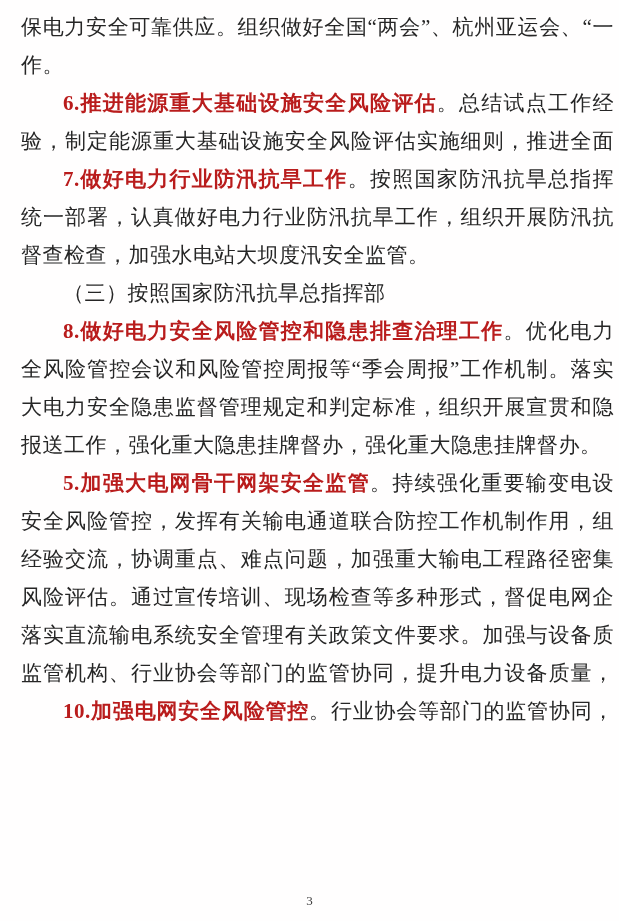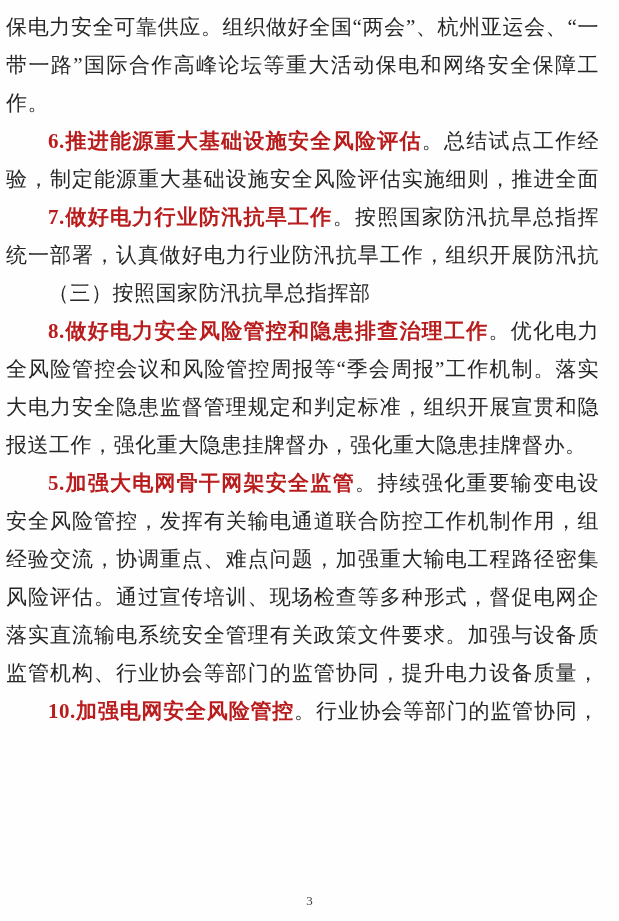--- a/index.html
+++ b/index.html
@@ -11,21 +11,21 @@
     position: relative;
     width: 619px;
     height: 921px;
     background: #fffefe;
     overflow: hidden;
     font-family: "Liberation Serif", "DejaVu Serif", serif;
   }
   .doc-lines {
     position: absolute;
     top: 8px;
-    left: 6px;
+    left: 21px;
     width: 593px;
   }
   .tline {
     font-size: 21px;
     line-height: 38px;
     height: 38px;
     overflow: hidden;
     color: #262626;
     letter-spacing: 0.5px;
     white-space: nowrap;
@@ -55,26 +55,26 @@
     font-size: 13px;
     color: #3a3a3a;
   }
 </style>
 </head>
 <body>
 
 <div class="page">
   <div class="doc-lines">
       <div class="tline justify"><span class="seg-regular">保电力安全可靠供应。组织做好全国“两会”、杭州亚运会、“一</span></div>
-      <div class="tline justify"><span class="seg-regular">带一路”国际合作高峰论坛等重大活动保电和网络安全保障工</span></div>
       <div class="tline"><span class="seg-regular">作。</span></div>
       <div class="tline justify indent"><span class="seg-bold">6.推进能源重大基础设施安全风险评估</span><span class="seg-regular">。总结试点工作经</span></div>
       <div class="tline justify"><span class="seg-regular">验，制定能源重大基础设施安全风险评估实施细则，推进全面评</span></div>
       <div class="tline justify indent"><span class="seg-bold">7.做好电力行业防汛抗旱工作</span><span class="seg-regular">。按照国家防汛抗旱总指挥部</span></div>
       <div class="tline justify"><span class="seg-regular">统一部署，认真做好电力行业防汛抗旱工作，组织开展防汛抗旱</span></div>
+      <div class="tline"><span class="seg-regular">督查检查，加强水电站大坝度汛安全监管。</span></div>
       <div class="tline indent"><span class="seg-regular">（三）按照国家防汛抗旱总指挥部</span></div>
       <div class="tline justify indent"><span class="seg-bold">8.做好电力安全风险管控和隐患排查治理工作</span><span class="seg-regular">。优化电力安</span></div>
       <div class="tline justify"><span class="seg-regular">全风险管控会议和风险管控周报等“季会周报”工作机制。落实重</span></div>
       <div class="tline justify"><span class="seg-regular">大电力安全隐患监督管理规定和判定标准，组织开展宣贯和隐患</span></div>
       <div class="tline"><span class="seg-regular">报送工作，强化重大隐患挂牌督办，强化重大隐患挂牌督办。</span></div>
       <div class="tline justify indent"><span class="seg-bold">5.加强大电网骨干网架安全监管</span><span class="seg-regular">。持续强化重要输变电设施</span></div>
       <div class="tline justify"><span class="seg-regular">安全风险管控，发挥有关输电通道联合防控工作机制作用，组织</span></div>
       <div class="tline justify"><span class="seg-regular">经验交流，协调重点、难点问题，加强重大输电工程路径密集性</span></div>
       <div class="tline justify"><span class="seg-regular">风险评估。通过宣传培训、现场检查等多种形式，督促电网企业</span></div>
       <div class="tline justify"><span class="seg-regular">落实直流输电系统安全管理有关政策文件要求。加强与设备质量</span></div>

